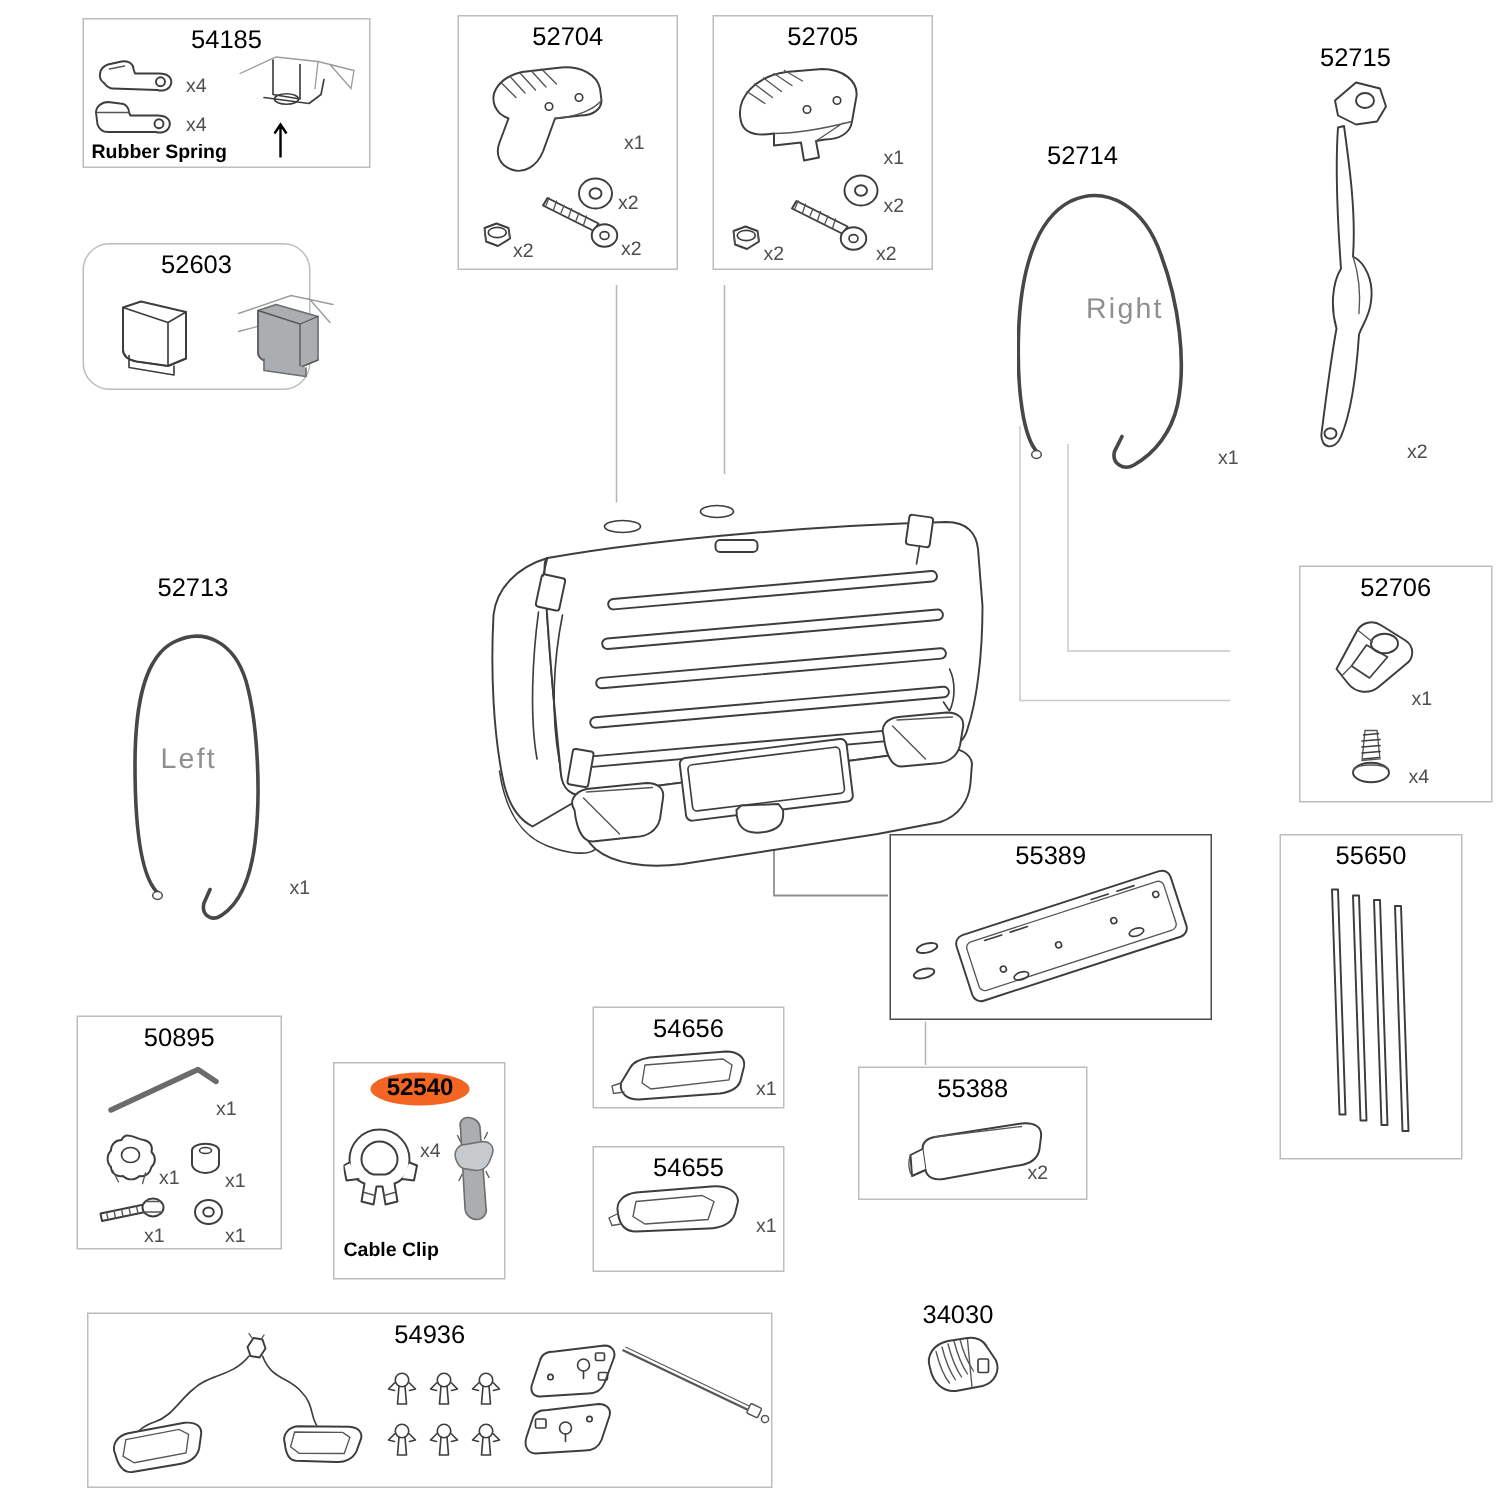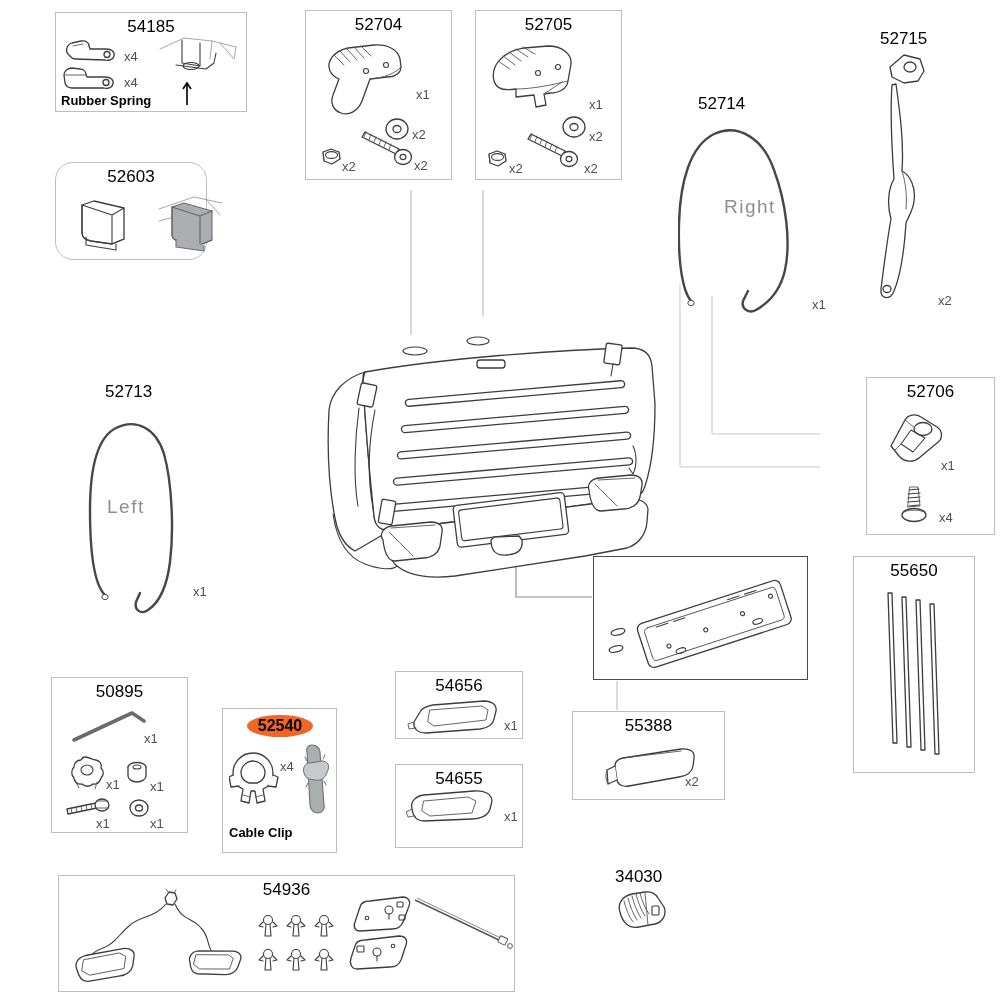--- a/index.html
+++ b/index.html
@@ -217,20 +217,21 @@
     <svg class="art" style="left:30px;top:106px" width="34" height="42" viewBox="0 0 34 42">
       <path class="thin" d="M13 3 L21 3 L23 22 L11 23 Z"></path>
       <path class="line" d="M12 6 L22 5 M11 10 L23 9 M11 14 L23 13 M11 18 L23 17 M12 22 L22 21"></path>
       <ellipse class="ink" cx="17" cy="31" rx="12" ry="6.5"></ellipse>
       <path class="thin" d="M6 29 C8 25 26 25 28 29"></path>
     </svg>
     <span class="qty" style="left:72px;top:132px">x4</span>
   </div>
 
   <div class="panel dark" style="left:593px;top:556px;width:215px;height:124px;">
+    <div class="pnum">55389</div>
     <svg class="art" style="left:36px;top:14px" width="168" height="104" viewBox="0 0 168 104">
       <g transform="rotate(-18 84 52)">
         <rect class="ink" x="9" y="30" width="150" height="46" rx="6"></rect>
         <rect class="thin" x="15" y="36" width="138" height="34" rx="4" fill="none"></rect>
         <circle class="line" cx="34" cy="60" r="2"></circle>
         <circle class="line" cx="74" cy="56" r="2"></circle>
         <circle class="line" cx="114" cy="52" r="2"></circle>
         <circle class="line" cx="146" cy="44" r="2"></circle>
         <ellipse class="line" cx="44" cy="68" rx="5" ry="2.5"></ellipse>
         <ellipse class="line" cx="126" cy="64" rx="5" ry="2.5"></ellipse>

